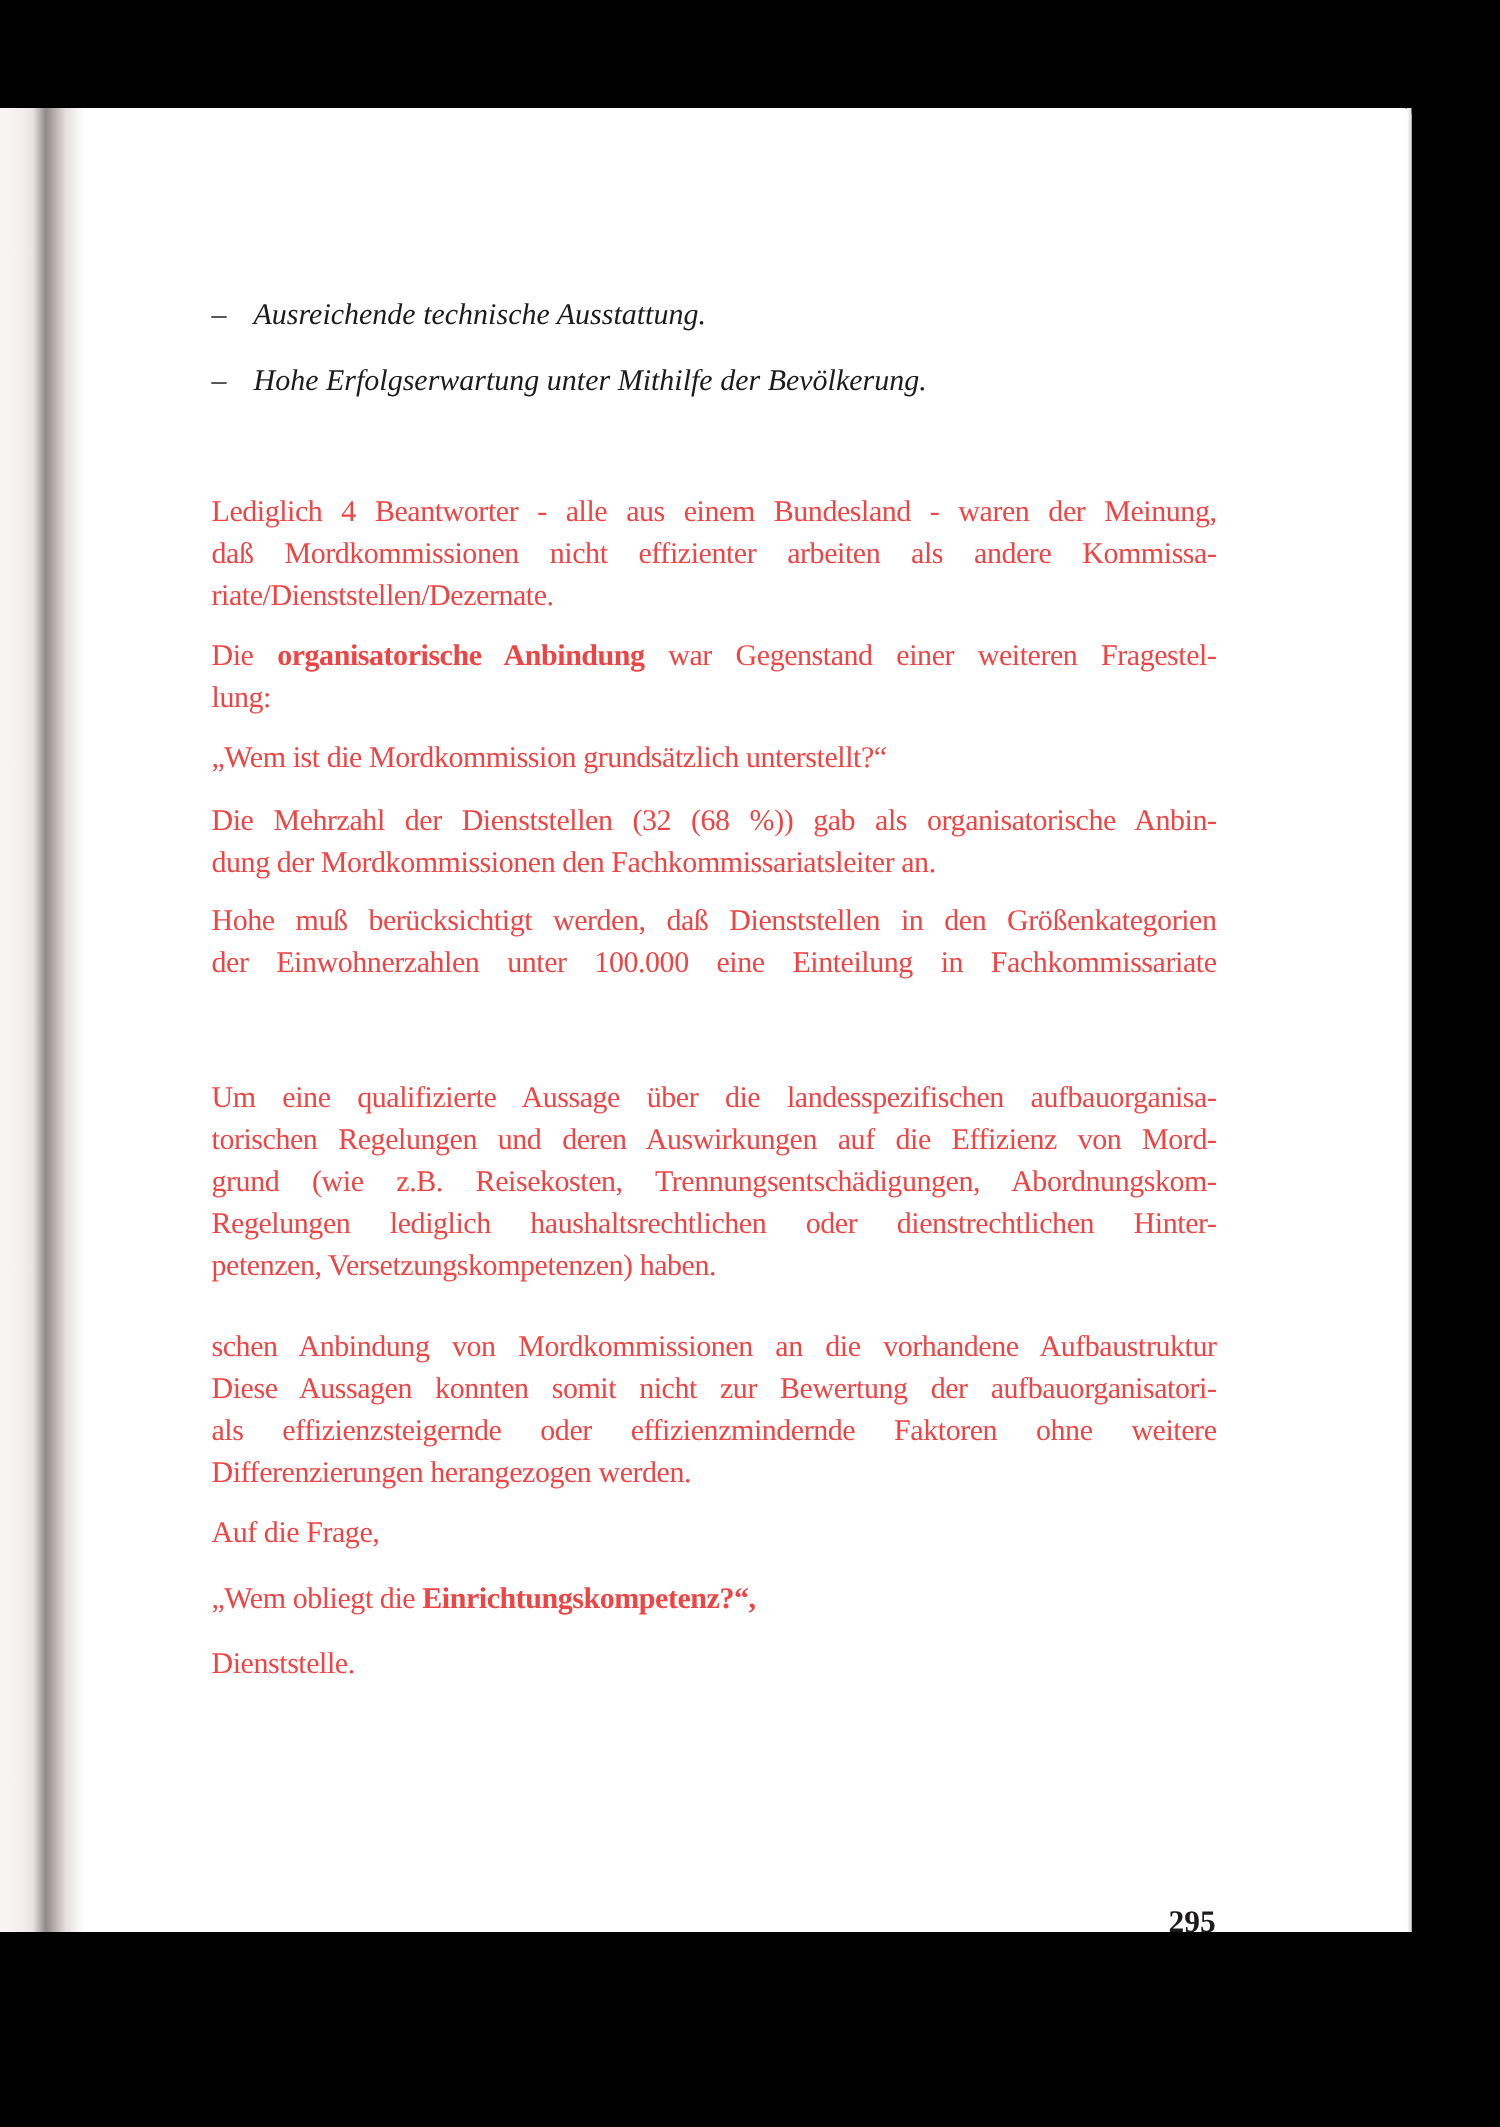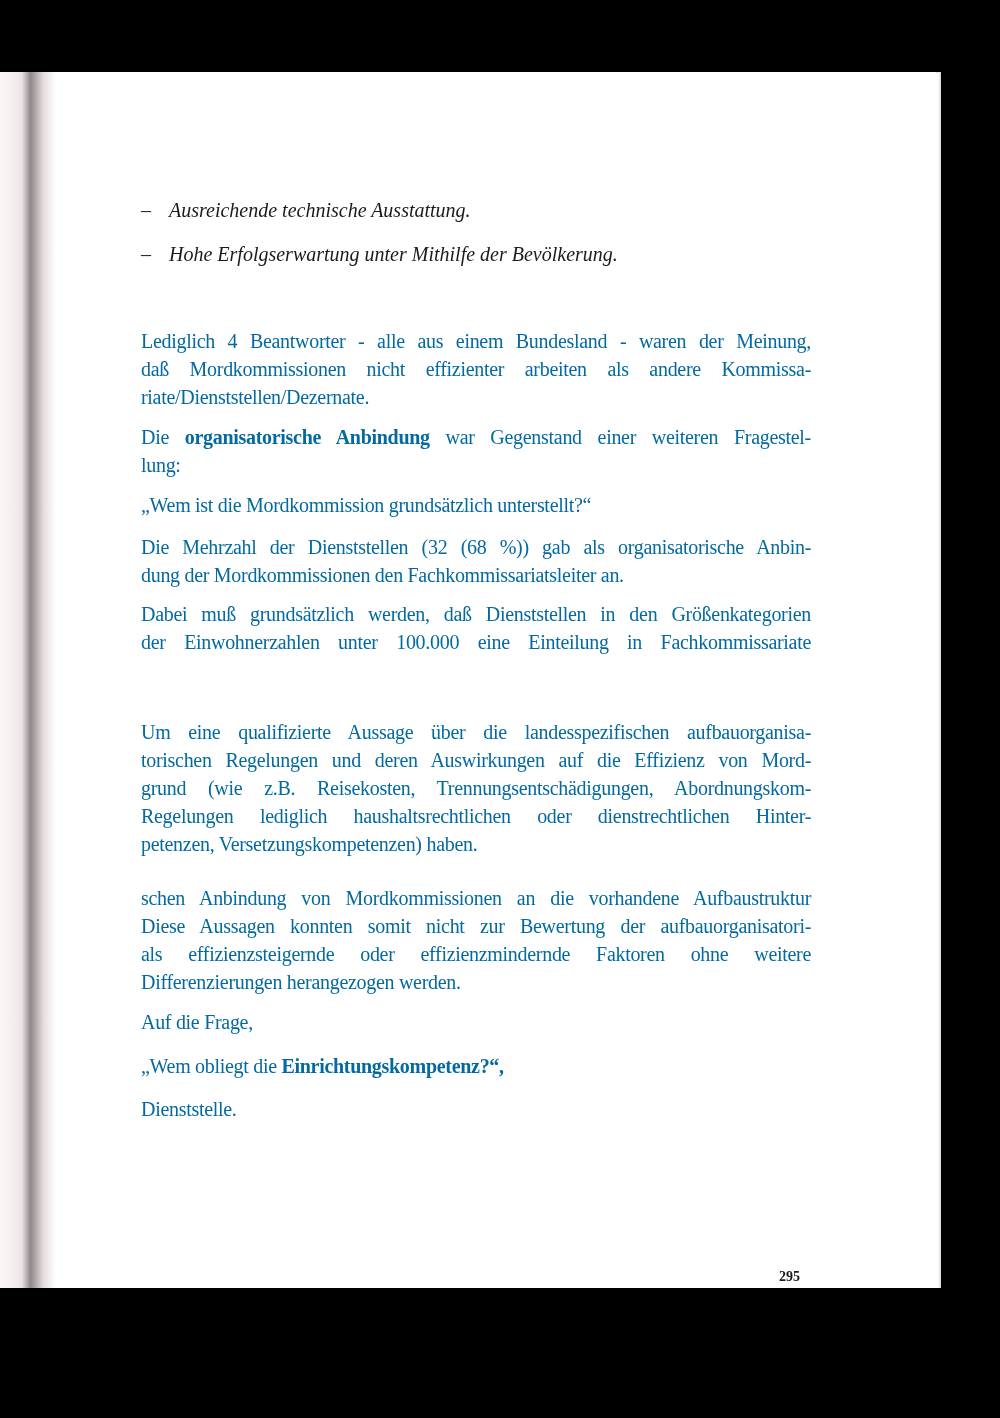--- a/index.html
+++ b/index.html
@@ -27,21 +27,21 @@
     background: linear-gradient(to right, #e9e2e3 0%, #8f8789 25%, #b3a9ab 40%, #e7dfe0 65%, #ffffff 100%);
   }
   .right-edge {
     position: absolute; right: 0; top: 0;
     width: 3px; height: 100%;
     background: linear-gradient(to right, #ffffff, #dcd5d6);
   }
   .text {
     position: absolute;
     left: 141px; width: 670px;
-    color: #0369a1;
+    color: #ef4444;
     font-size: 20px;
     line-height: 28px;
     letter-spacing: -0.3px;
   }
   .line {
     display: block;
     white-space: nowrap;
     height: 28px;
   }
   .j {
@@ -56,21 +56,21 @@
     color: #1c1a1a;
     font-style: italic;
   }
   .bullet .dash { display: inline-block; width: 28px; }
   b { font-weight: bold; }
   .page-number {
     position: absolute;
     left: 779px; top: 1269px;
     font-family: "Liberation Serif", serif;
     font-weight: bold;
-    font-size: 14px;
+    font-size: 21px;
     color: #1c1a1a;
   }
 </style>
 </head>
 <body>
 
 <div class="left-page-edge"></div>
 
 <div class="page">
   <div class="gutter"></div>
@@ -98,21 +98,21 @@
 <div class="text" style="top:491px;">
   <span class="line">„Wem ist die Mordkommission grundsätzlich unterstellt?“</span>
 </div>
 
 <div class="text" style="top:533px;">
   <span class="line j">Die Mehrzahl der Dienststellen (32 (68 %)) gab als organisatorische Anbin-</span>
   <span class="line">dung der Mordkommissionen den Fachkommissariatsleiter an.</span>
 </div>
 
 <div class="text" style="top:600px;">
-  <span class="line j">Dabei muß grundsätzlich werden, daß Dienststellen in den Größenkategorien</span>
+  <span class="line j">Hohe muß berücksichtigt werden, daß Dienststellen in den Größenkategorien</span>
   <span class="line j">der Einwohnerzahlen unter 100.000 eine Einteilung in Fachkommissariate</span>
 </div>
 
 <div class="text" style="top:718px;">
   <span class="line j">Um eine qualifizierte Aussage über die landesspezifischen aufbauorganisa-</span>
   <span class="line j">torischen Regelungen und deren Auswirkungen auf die Effizienz von Mord-</span>
   <span class="line j">grund (wie z.B. Reisekosten, Trennungsentschädigungen, Abordnungskom-</span>
   <span class="line j">Regelungen lediglich haushaltsrechtlichen oder dienstrechtlichen Hinter-</span>
   <span class="line">petenzen, Versetzungskompetenzen) haben.</span>
 </div>

